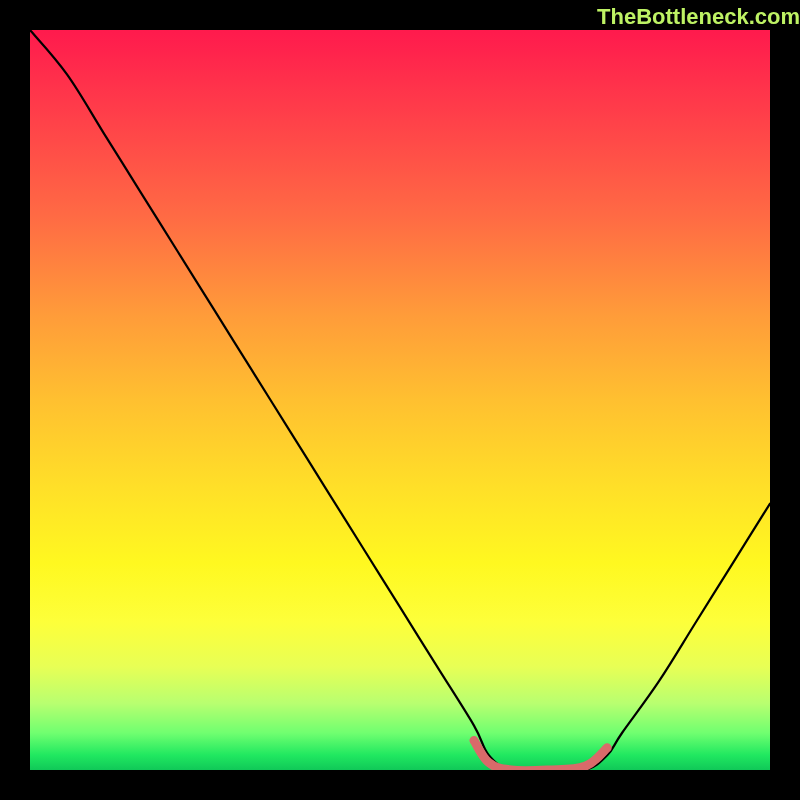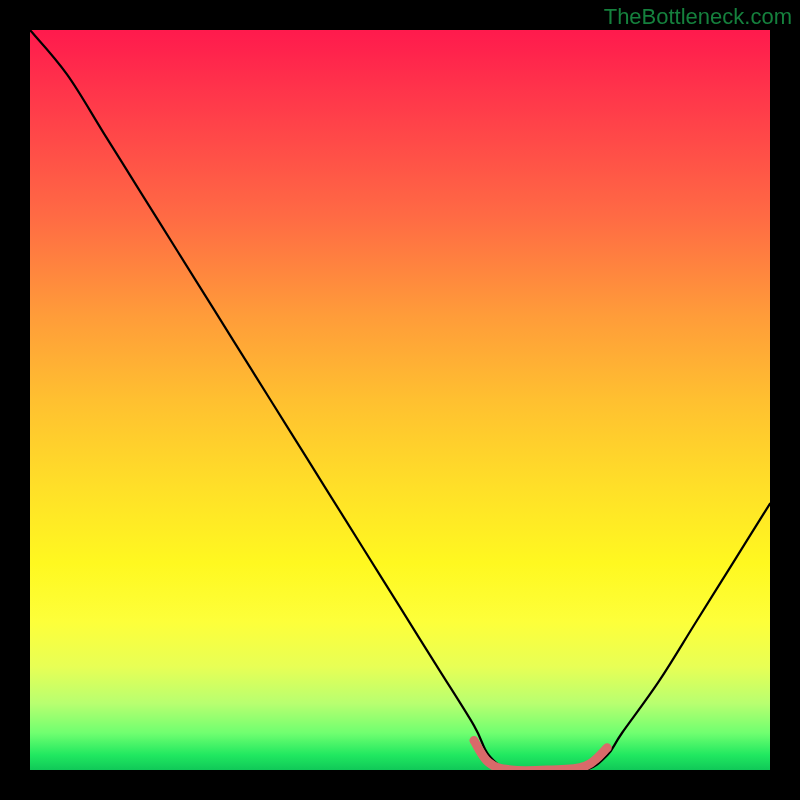--- a/index.html
+++ b/index.html
@@ -7,24 +7,24 @@
     width: 800px;
     height: 800px;
     background: #000;
     position: relative;
     overflow: hidden;
     font-family: Arial, sans-serif;
   }
   .watermark {
     position: absolute;
     top: 4px;
-    right: 8px;
-    color: #15803d;
+    right: 0;
+    color: #bef264;
     font-size: 22px;
-    font-weight: 400;
+    font-weight: 700;
     z-index: 10;
   }
   .plot-area {
     position: absolute;
     top: 30px;
     left: 30px;
     width: 740px;
     height: 740px;
     background: linear-gradient(to bottom,
       #ff1a4d 0%,

